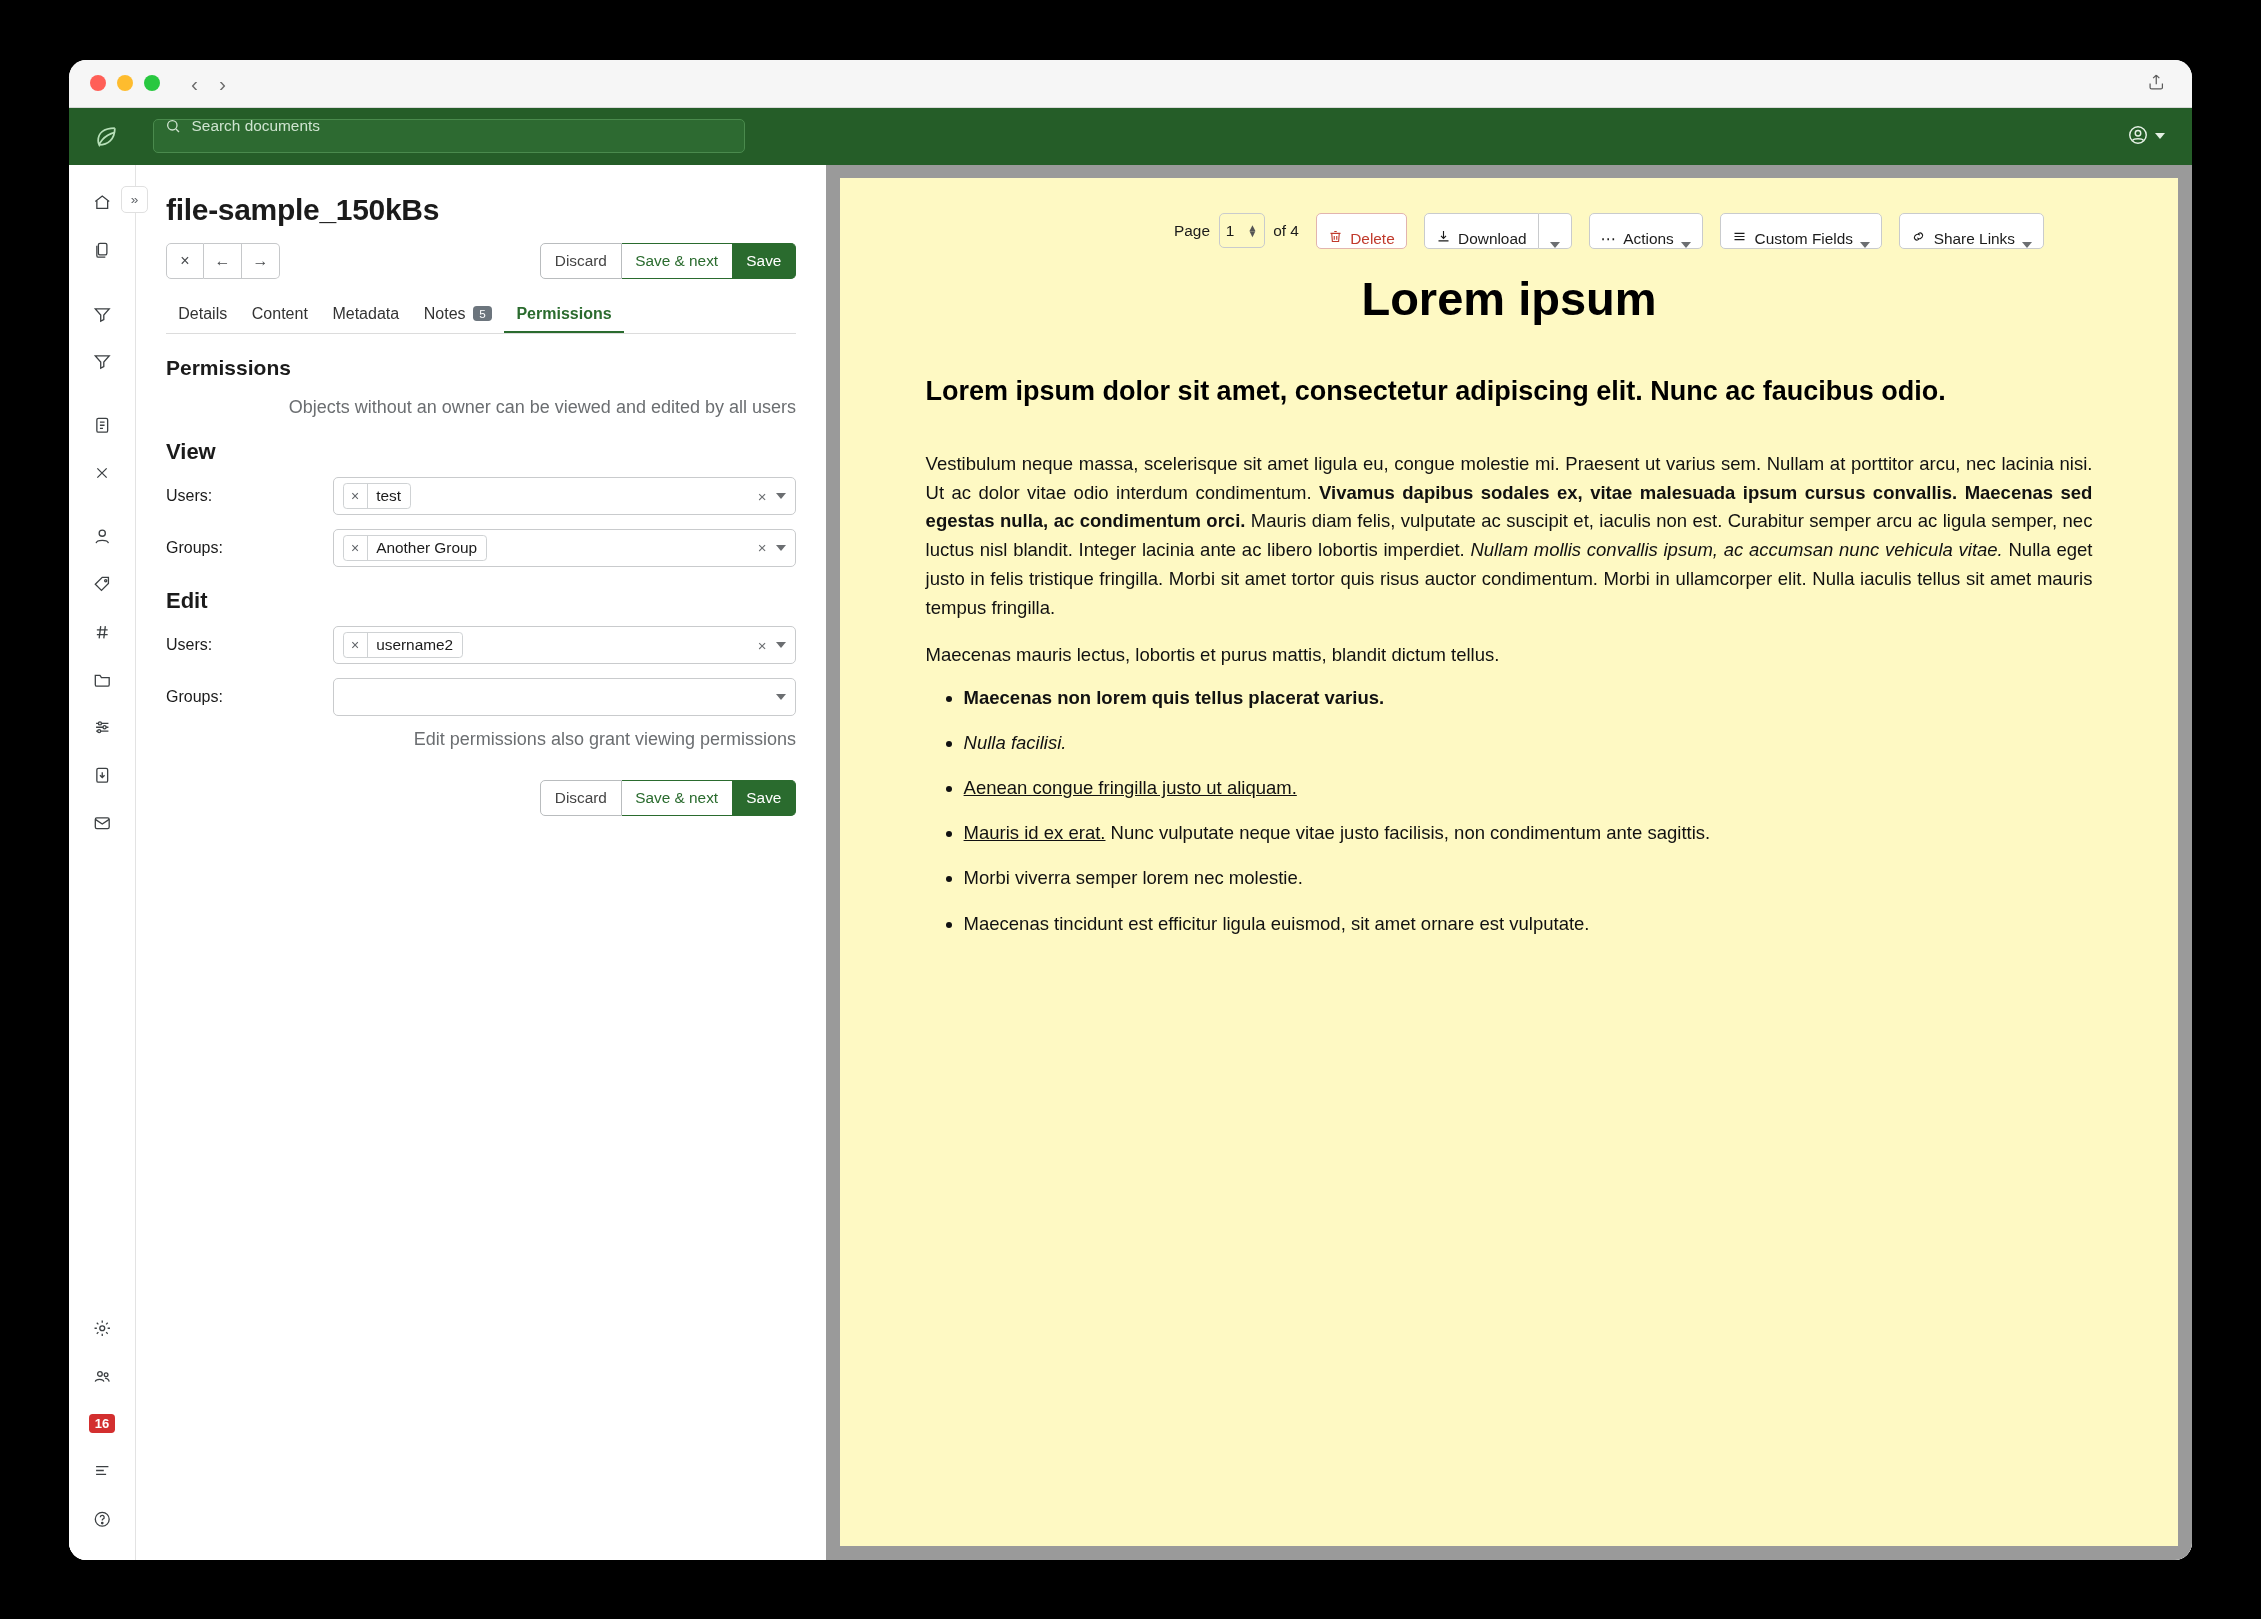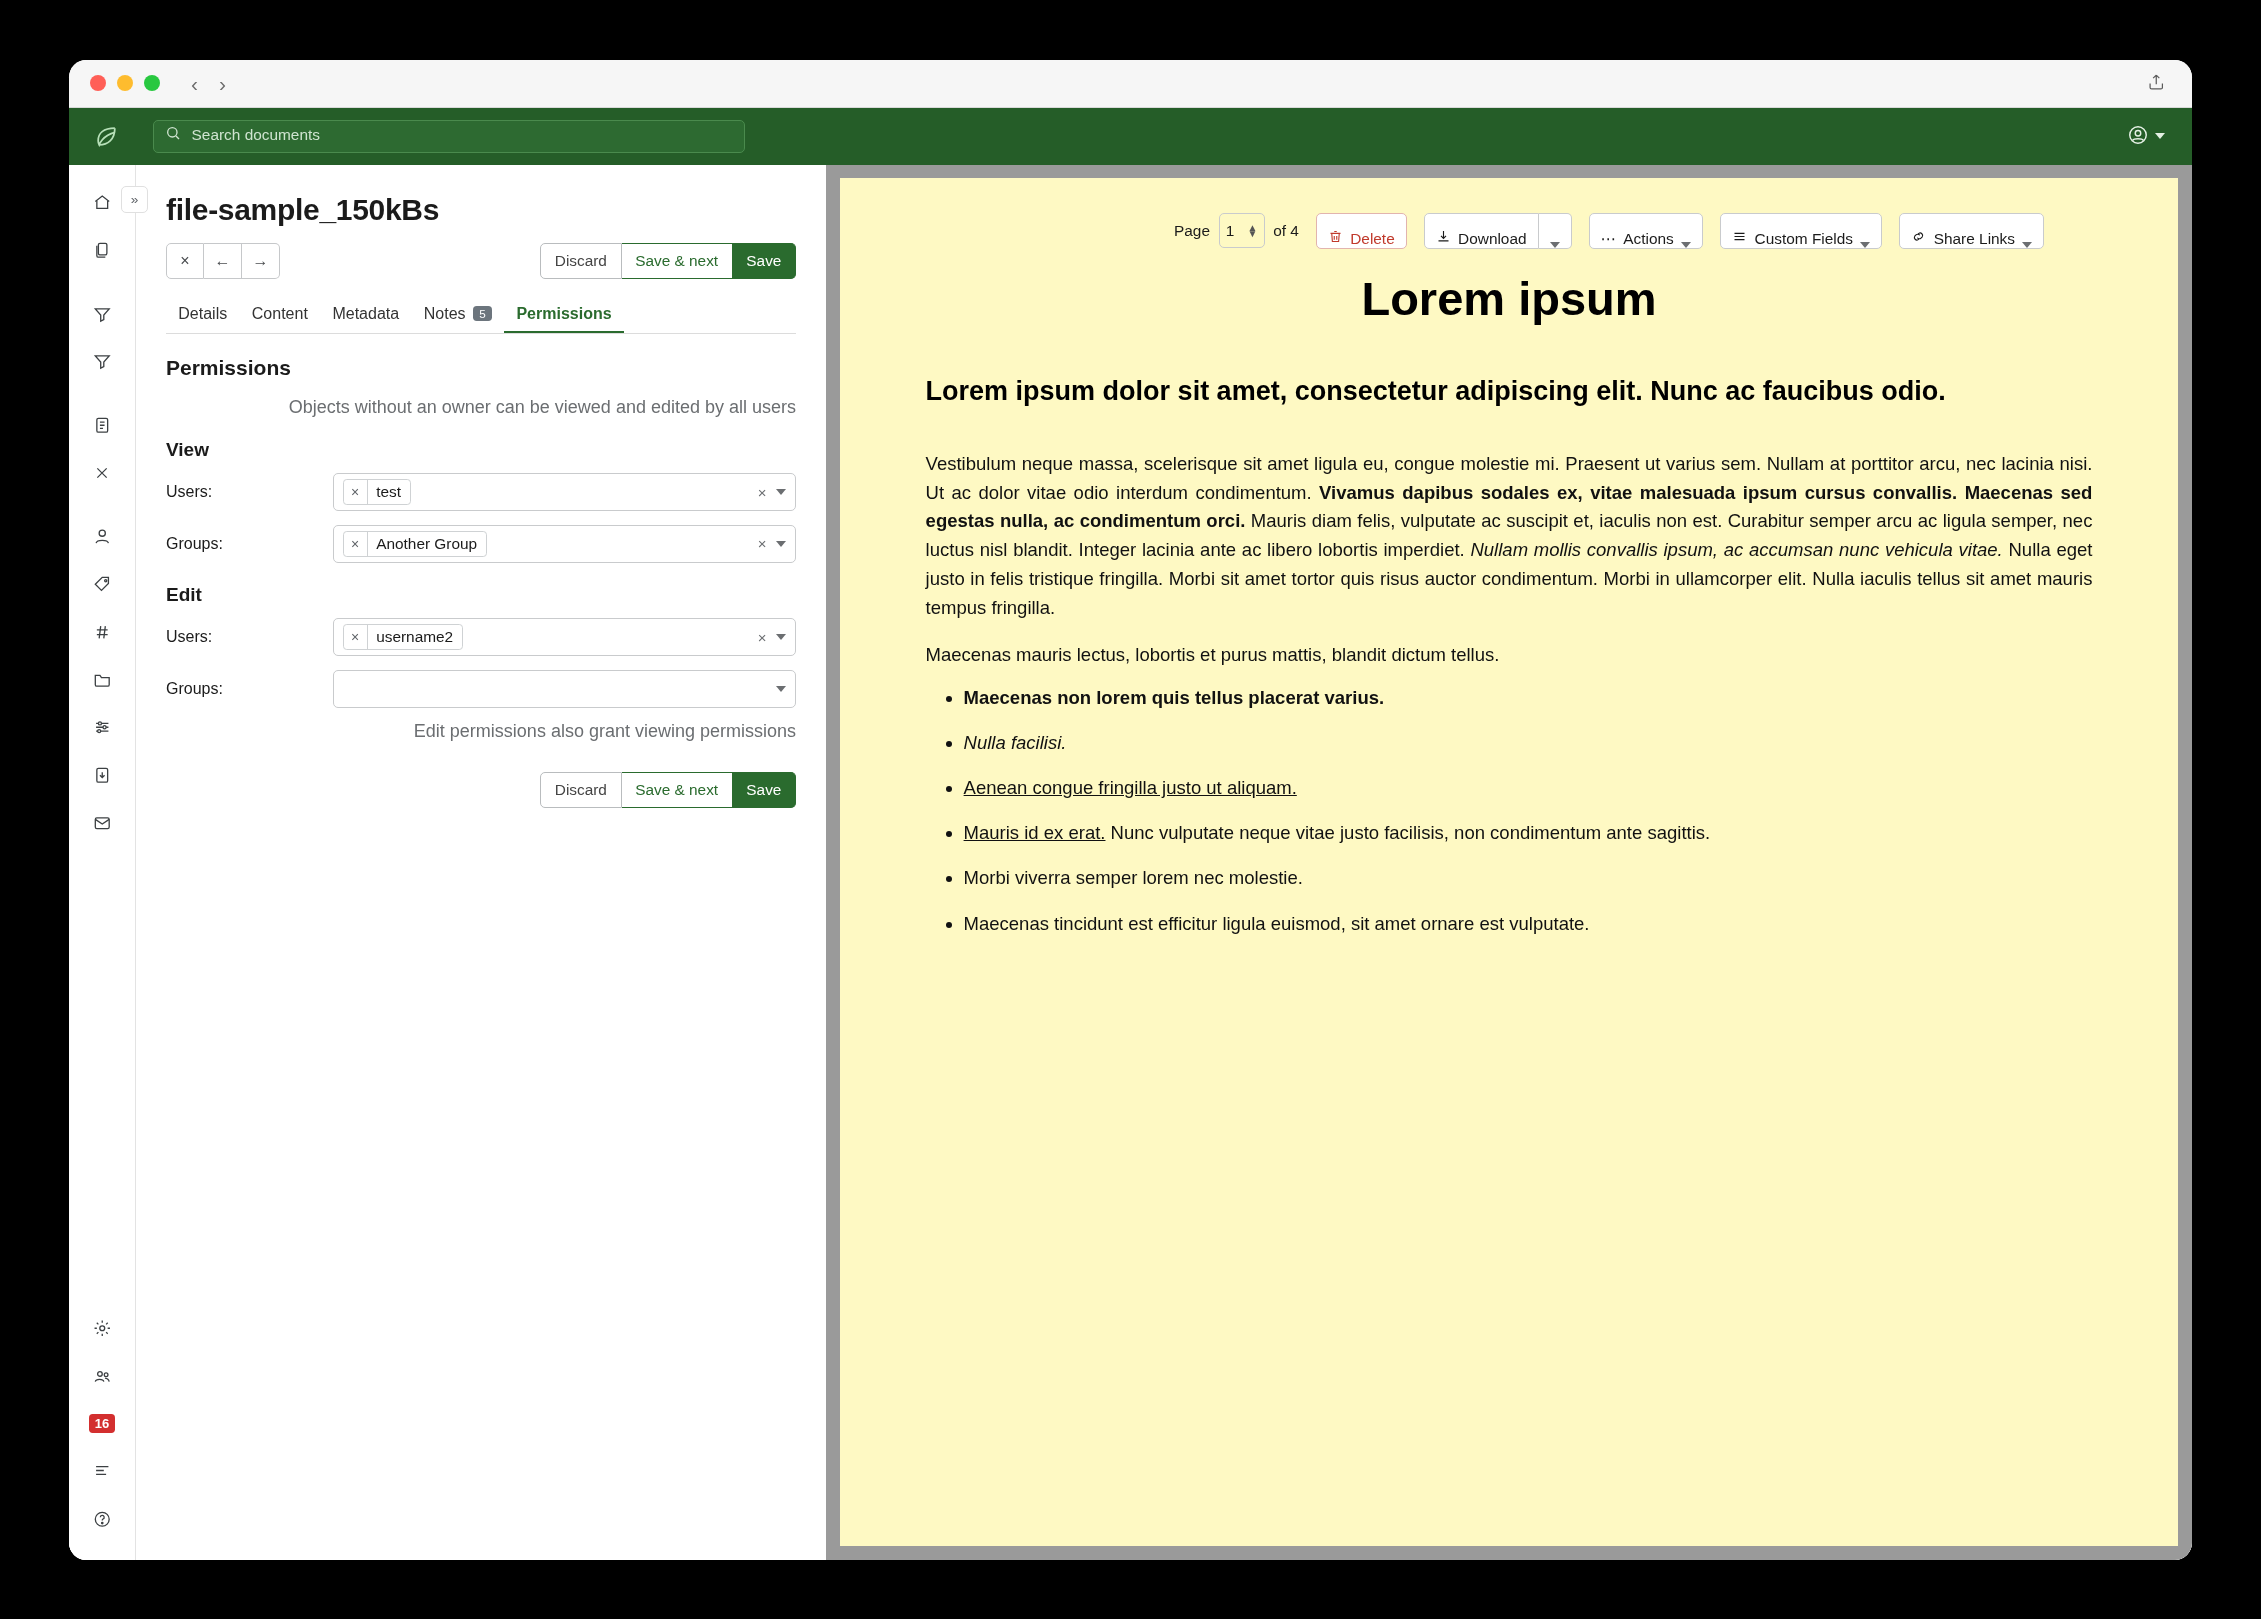--- a/index.html
+++ b/index.html
@@ -61,22 +61,22 @@
     width: 33px; height: 33px;
     display: flex; align-items: center; justify-content: center;
     color: #9fd3a0;
   }
   .searchbox {
     margin-left: 30px;
     width: 592px; height: 33px;
     background: #2d6a31;
     border: 0.6px solid #4a8a4d;
     border-radius: 5px;
-    display: flex; align-items: flex-start;
-    padding: 4px 11px;
+    display: flex; align-items: flex-end;
+    padding: 16px 11px;
     gap: 8.6px;
   }
   .searchbox input {
     background: transparent; border: none; outline: none;
     color: #e7f3e8; font-size: 15.4px; width: 100%;
     font-family: "Liberation Sans", sans-serif;
   }
   .searchbox input::placeholder { color: #cfe4d0; }
   .header-right {
     margin-left: auto;
@@ -179,21 +179,21 @@
   .tab .count {
     background: #6c757d; color:#fff; font-size: 11.7px;
     border-radius: 3.7px; padding: 1.2px 6.2px; font-weight: normal;
   }
 
   .section-title {
     font-size: 21px; font-weight: bold; color: #1b1b1b;
     margin: 0 0 17.3px 0;
   }
   .subhead {
-    font-size: 19px; font-weight: bold; color: #1b1b1b;
+    font-size: 22px; font-weight: bold; color: #1b1b1b;
     margin: 21px 0 12.3px 0;
   }
   .field-row {
     display: flex; align-items: center; margin-bottom: 13.6px;
   }
   .field-label {
     width: 167px; font-size: 16px; color: #1b1b1b;
   }
   .control {
     flex: 1;

